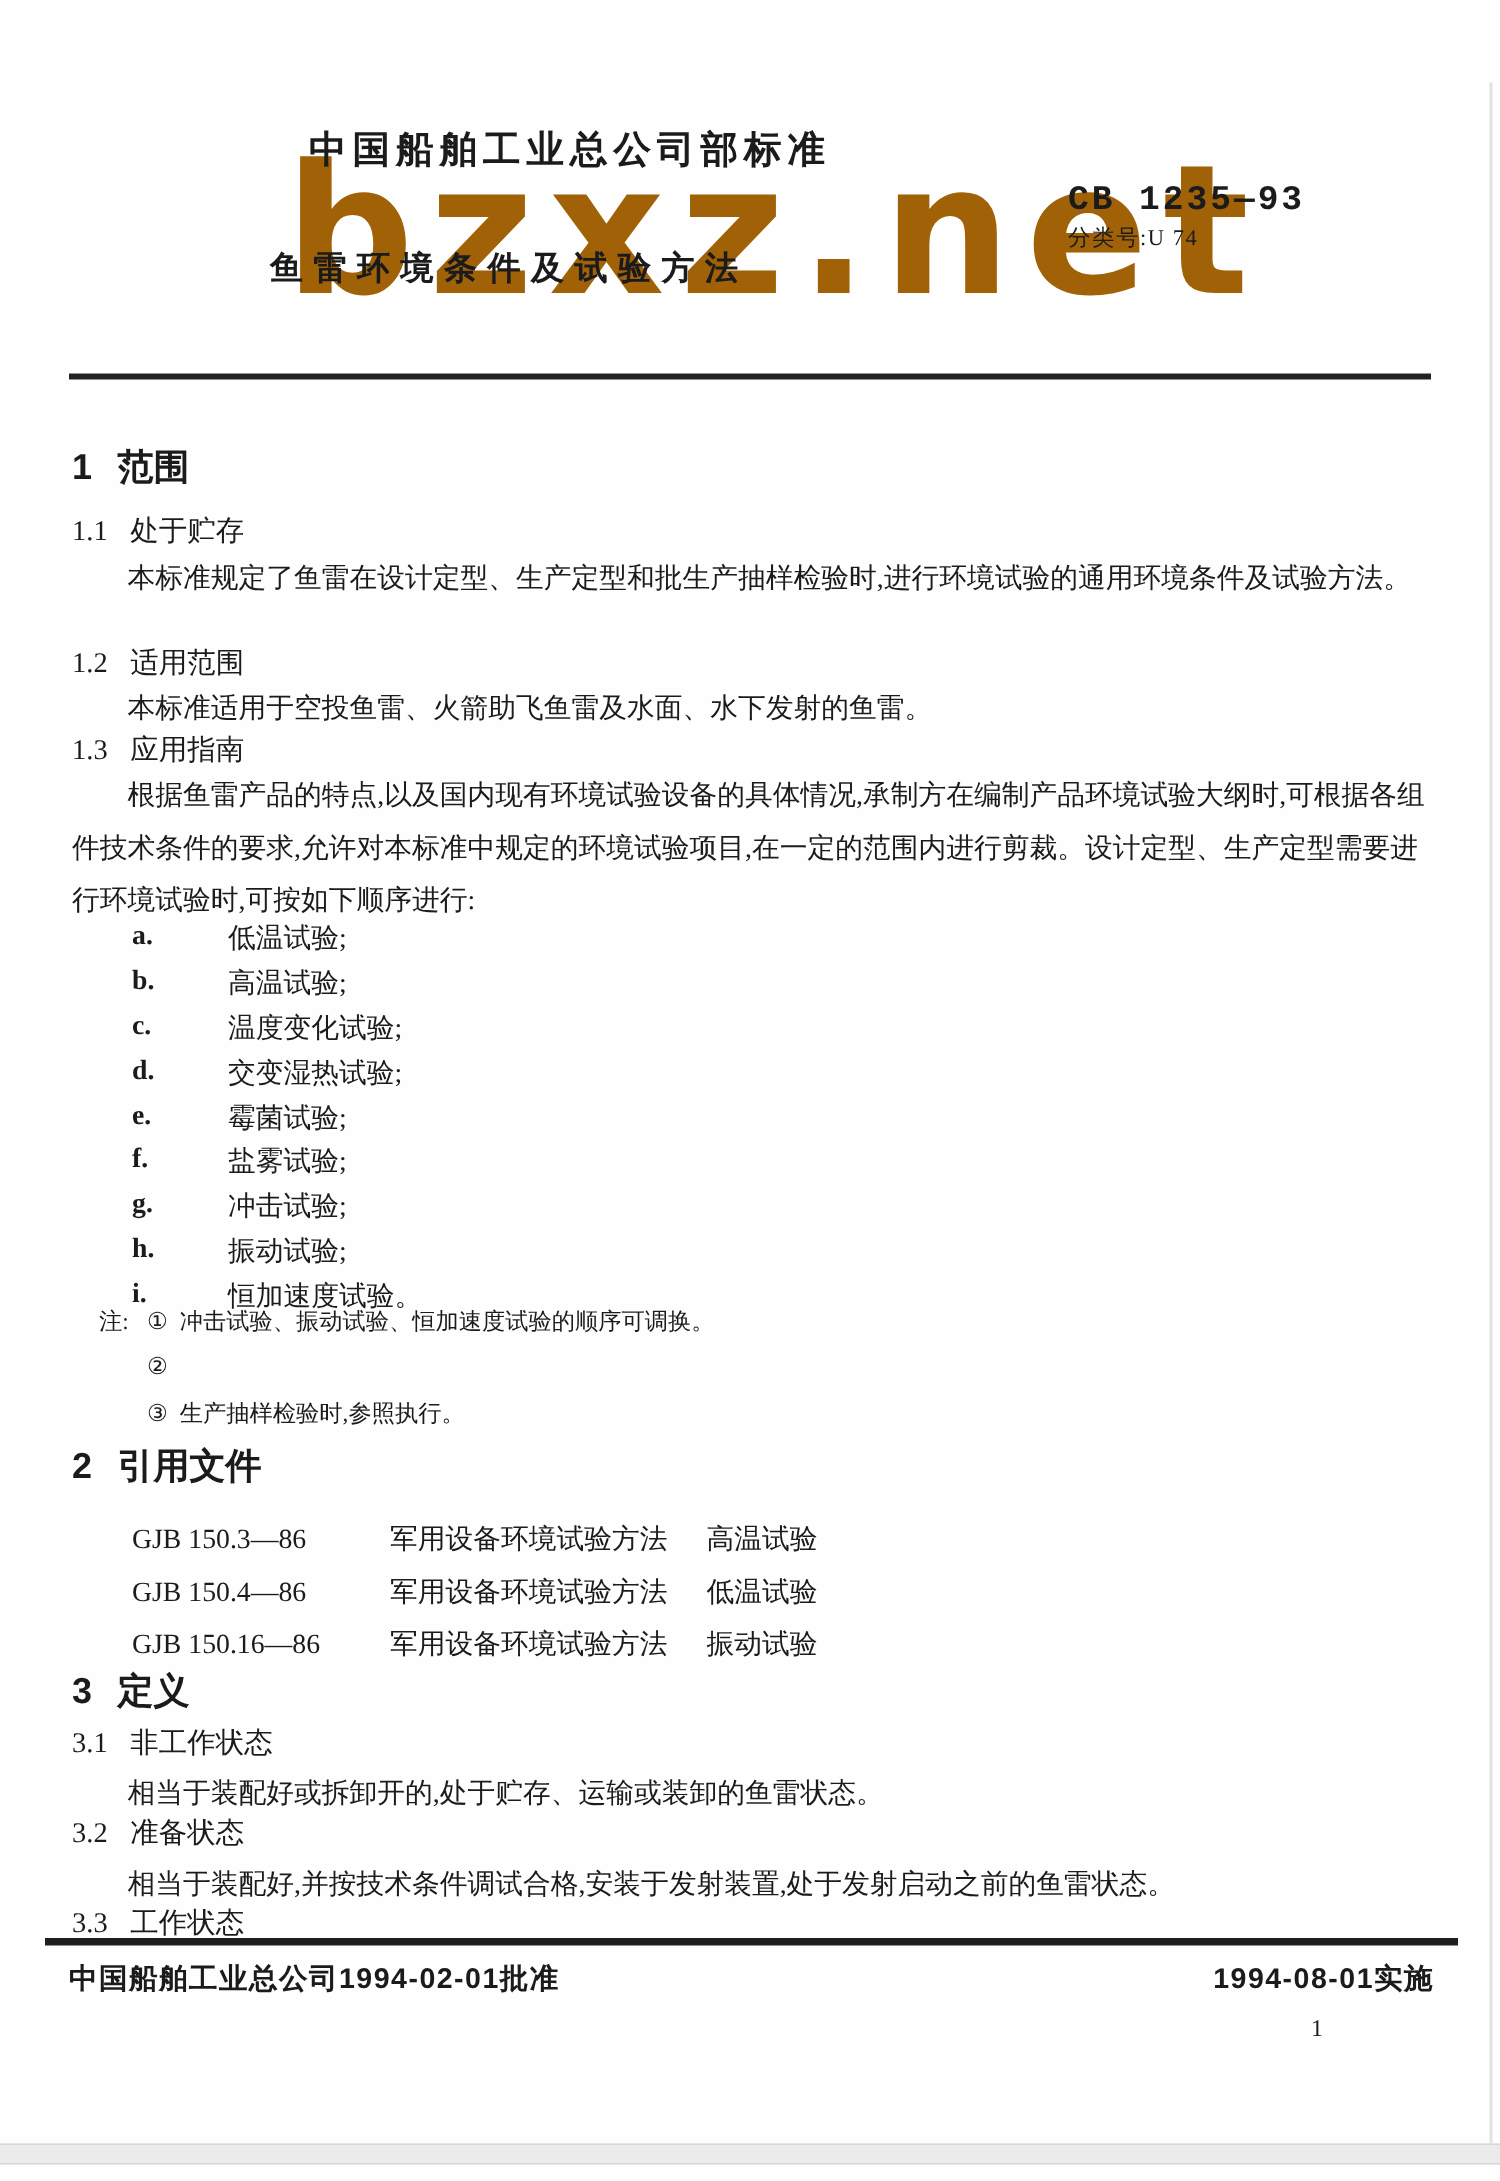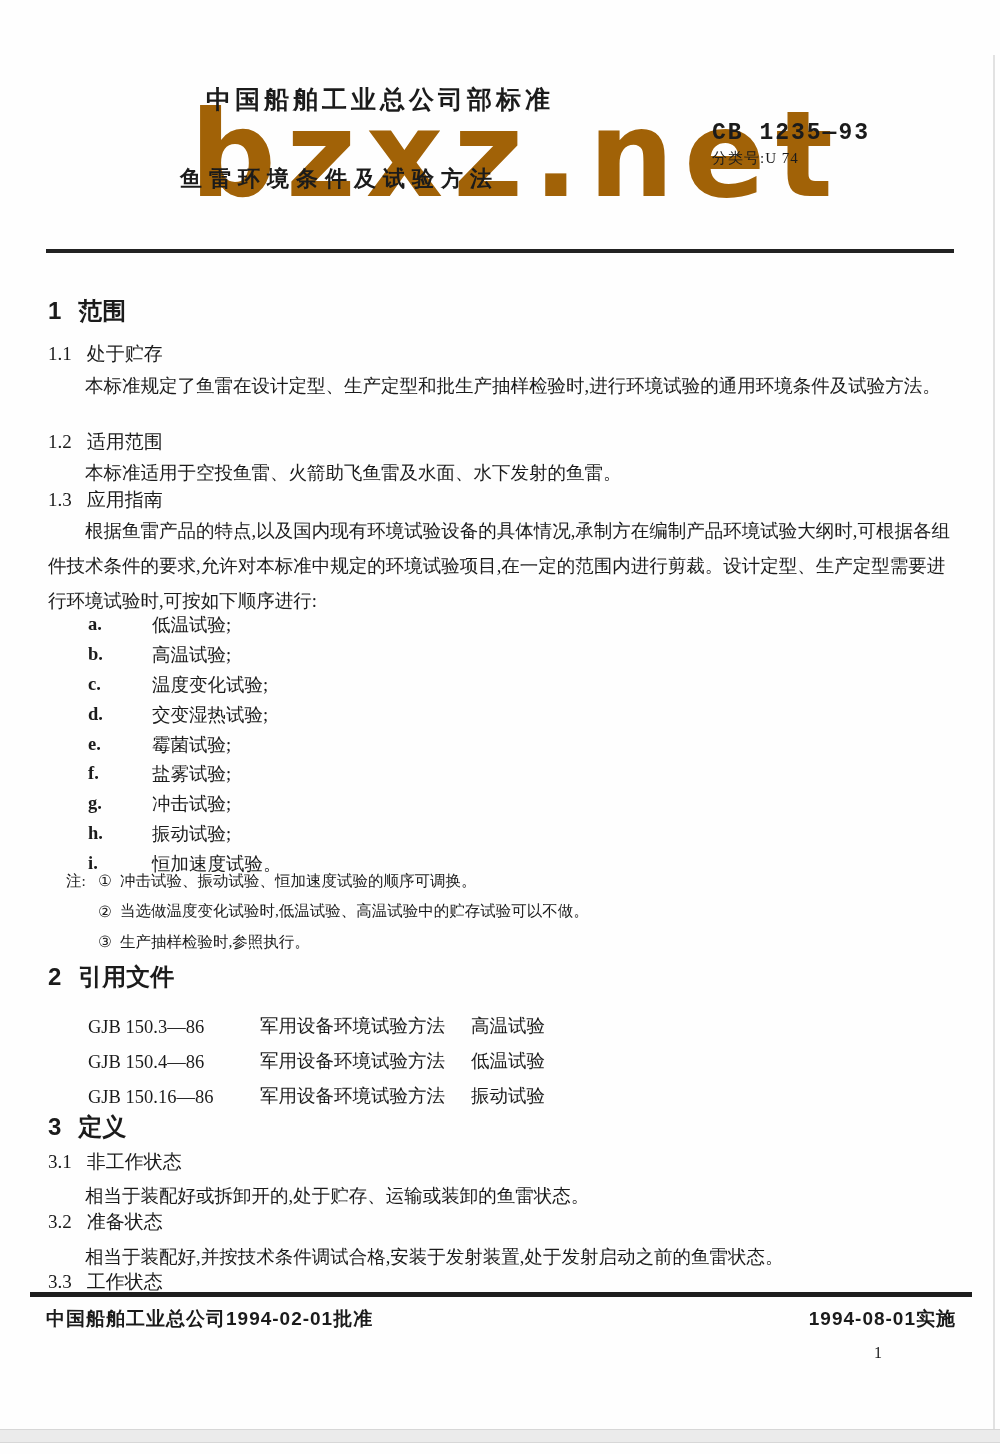--- a/index.html
+++ b/index.html
@@ -272,21 +272,20 @@
   </div>
 
   <div class="abs notes">
     <div class="note-row">
       <span class="n-prefix">注:</span>
         <span class="n-marker">①</span>
         <span>冲击试验、振动试验、恒加速度试验的顺序可调换。</span>
     </div>
     <div class="note-row cont">
       <span class="n-marker">②</span>
-        <span>当选做温度变化试验时,低温试验、高温试验中的贮存试验可以不做。</span>
     </div>
     <div class="note-row cont">
       <span class="n-marker">③</span>
         <span>生产抽样检验时,参照执行。</span>
     </div>
   </div>
 
   <div class="abs h-sec" style="left:48px; top:961px;">
     <span class="num">2</span><span>引用文件</span>
   </div>

